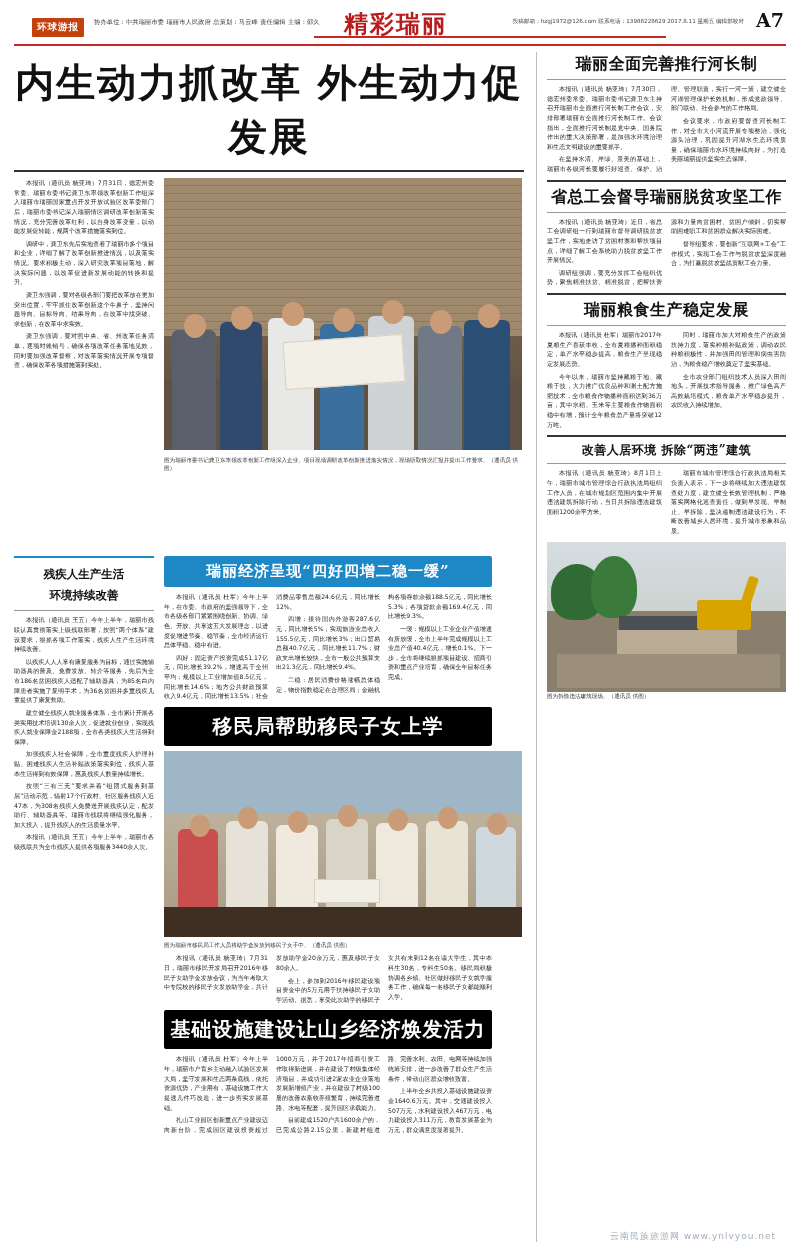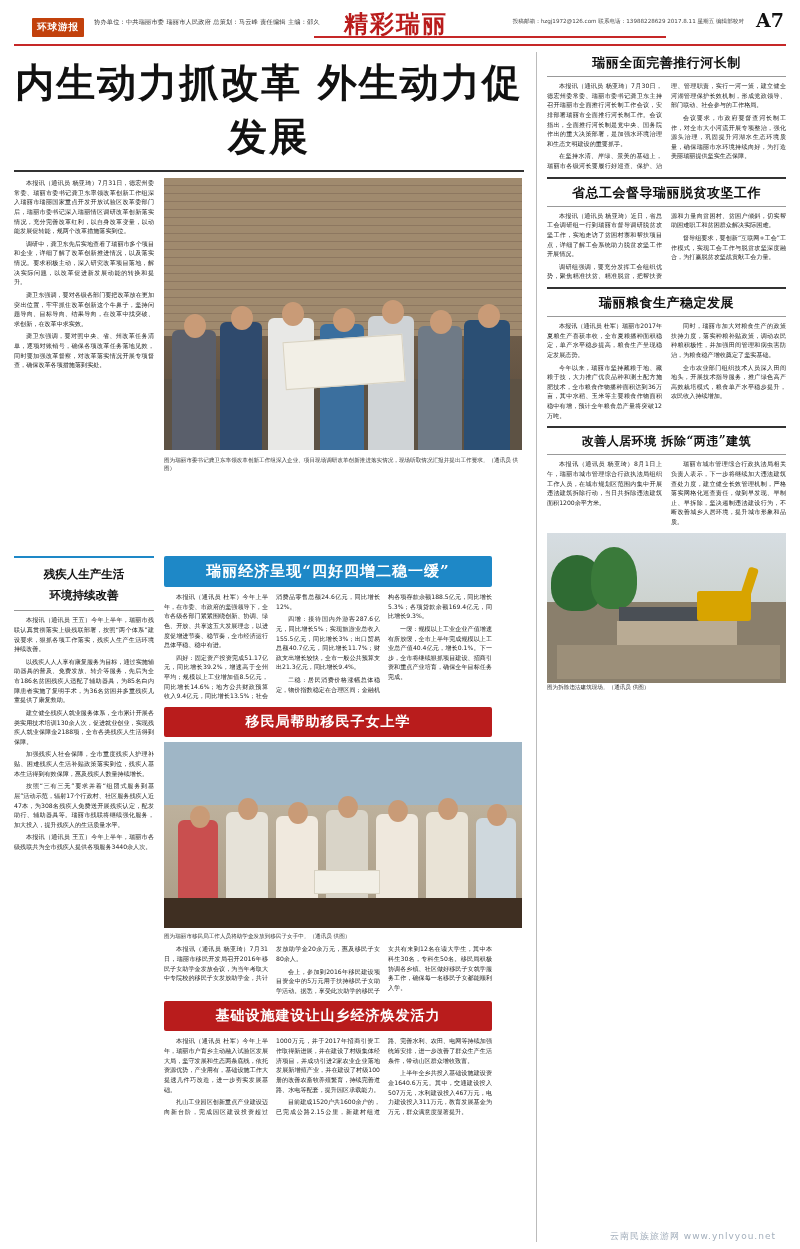--- a/index.html
+++ b/index.html
@@ -75,38 +75,38 @@
   .sec-title{
     font-family:"DejaVu Serif","Liberation Serif",serif;
     font-weight:bold;text-align:center;color:#111;
   }
   .sec-title.small{font-size:11.5px;line-height:1.45;padding:3px 0 4px;}
   .sec-title.band{
     background:#1e88c7;color:#fff;font-size:15px;padding:6px 4px;border-radius:2px;
     letter-spacing:1px;margin:4px 0 5px 0;
   }
   .sec-title.band2{
-    background:#b91c1c;color:#fff;font-size:14px;padding:6px 4px;border-radius:2px;
+    background:#000000;color:#fff;font-size:20px;padding:6px 4px;border-radius:2px;
     letter-spacing:1px;margin:6px 0 5px 0;
   }
   .hr-thin{border-top:1px solid #999;margin:3px 0 4px;}
   .hr-blue{border-top:2px solid #1e88c7;margin:4px 0 5px;}
 
   .cols2{column-count:2;column-gap:9px;}
   .cols3{column-count:3;column-gap:8px;}
 
   .photo-mid{
     width:358px;height:186px;background:#7a6a58;overflow:hidden;position:relative;margin-bottom:4px;
   }
   .photo-cap{font-size:5.6px;color:#333;line-height:1.5;margin-bottom:4px;}
 
   
   .r-title{
     font-family:"DejaVu Serif","Liberation Serif",serif;font-weight:bold;
-    font-size:13px;text-align:center;color:#111;letter-spacing:.5px;margin:2px 0 4px;
+    font-size:16px;text-align:center;color:#111;letter-spacing:.5px;margin:2px 0 4px;
   }
   .r-title.sm{font-size:12px;}
   .r-rule{border-top:1px solid #888;margin:5px 0 4px;}
   .r-rule.thick{border-top:2px solid #333;margin:6px 0 5px;}
   .photo-right{width:100%;height:150px;background:#8a7a62;position:relative;overflow:hidden;margin-top:6px;}
 
   .watermark{
     position:absolute;right:24px;bottom:6px;font-size:9px;color:#9aa7b5;opacity:.9;
     letter-spacing:1px;
   }

